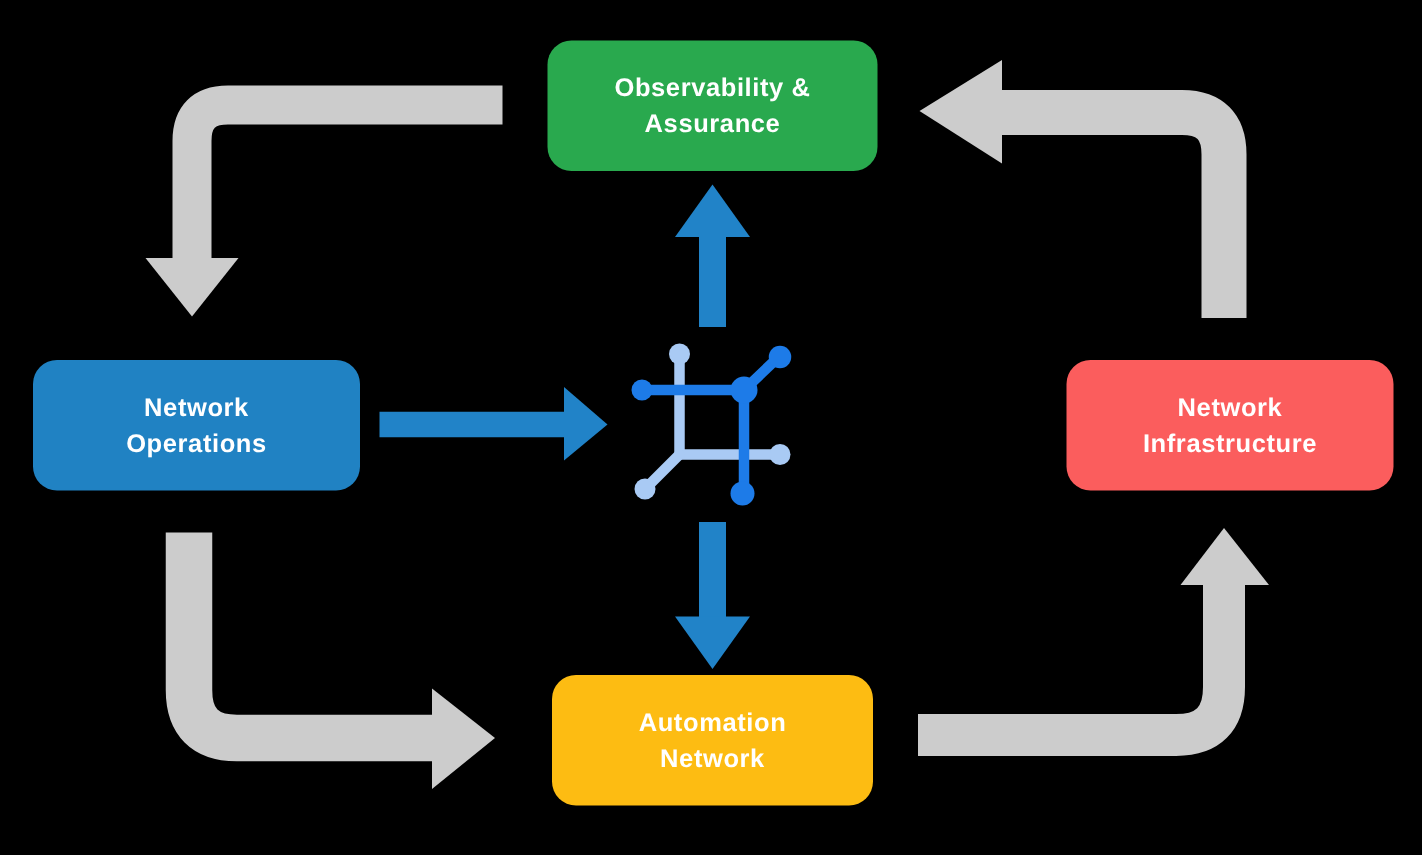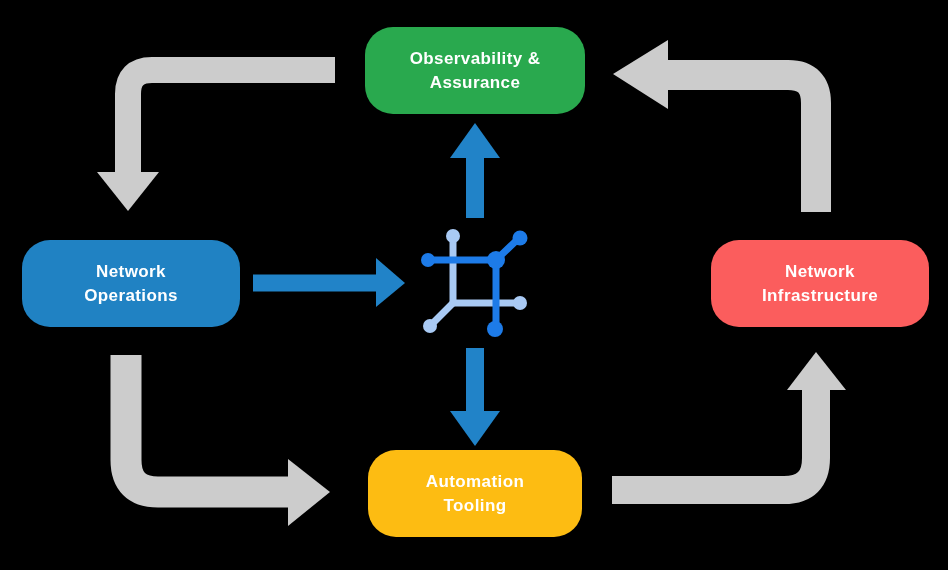--- a/index.html
+++ b/index.html
@@ -19,21 +19,21 @@
     position:relative;
     width:948px;height:570px;
     background:var(--bg);
     overflow:hidden;
     font-family:"Liberation Sans", sans-serif;
   }
   .layer{position:absolute;left:0;top:0;}
   .node{
     position:absolute;
     display:flex;align-items:center;justify-content:center;
-    border-radius:28px;
+    border-radius:16px;
     color:var(--text);
     font-size:17px;
     font-weight:700;
     letter-spacing:.4px;
     line-height:1.4;
     text-align:center;
     white-space:pre-line;
   }
   .node-observability{left:365px;top:27px;width:220px;height:87px;background:var(--node-green);}
   .node-operations{left:22px;top:240px;width:218px;height:87px;background:var(--node-blue);}
@@ -101,21 +101,21 @@
 Operations</span>
   </div>
 
   <div class="node node-infrastructure">
     <span>Network
 Infrastructure</span>
   </div>
 
   <div class="node node-automation">
     <span>Automation
-Tooling</span>
+Network</span>
   </div>
 
   <svg class="layer" style="left:415px;top:220px;" width="125" height="125" viewBox="0 0 125 125">
 
     <path class="icon-light-stroke" d="M38,19 V83 H102"></path>
     <path class="icon-light-stroke" d="M38,83 L17,104"></path>
     <circle class="icon-light-dot" cx="38" cy="16" r="7"></circle>
     <circle class="icon-light-dot" cx="15" cy="106" r="7"></circle>
     <circle class="icon-light-dot" cx="105" cy="83" r="7"></circle>
 

